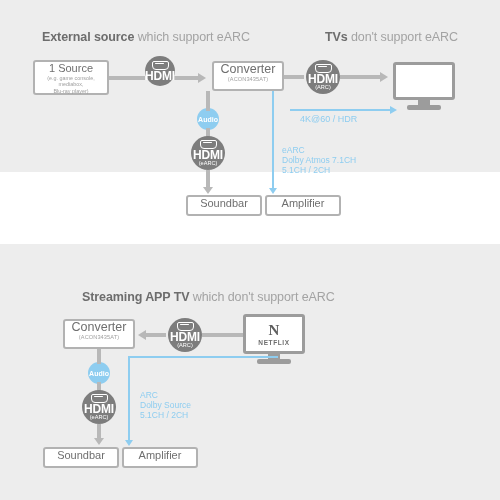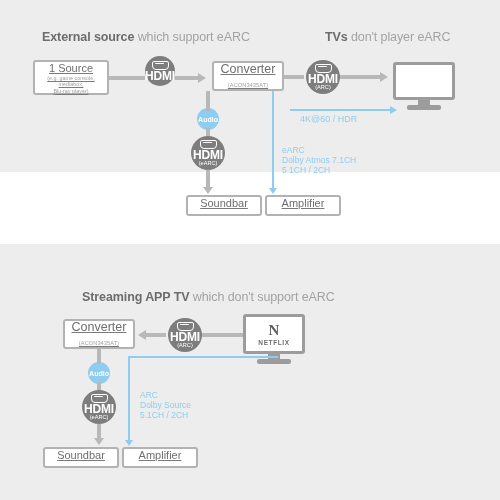--- a/index.html
+++ b/index.html
@@ -28,24 +28,23 @@
   
   .box{
     position:absolute;
     box-sizing:border-box;
     background:#ffffff;
     border:2px solid #b2b2b2;
     border-radius:3px;
     display:flex;
     flex-direction:column;
     align-items:center;
-    justify-content:space-between;
+    justify-content:flex-start;
     text-align:center;
     color:#7a7a7a;
-    text-decoration:underline;
   }
   .box .title{font-size:11px;color:#6f6f6f;line-height:12px;}
   .box .title.big{font-size:12.5px;}
   .box .sub{font-size:5.4px;color:#9e9e9e;line-height:6.4px;margin-top:1px;}
   .box .sub2{font-size:5.6px;color:#a0a0a0;line-height:6.6px;margin-top:1px;letter-spacing:0.1px;}
 
   
   .circle{
     position:absolute;
     border-radius:50%;
@@ -127,21 +126,21 @@
 
 <div class="canvas">
 
   <div class="panel" id="panel-top">
 
     <div class="heading" style="left:42px;top:30px;">
       <b>External source</b><span class="light"> which support eARC</span>
     </div>
 
     <div class="heading" style="left:325px;top:30px;">
-      <b>TVs</b><span class="light"> don't player eARC</span>
+      <b>TVs</b><span class="light"> don't support eARC</span>
     </div>
 
     <div class="box" style="left:33px;top:60px;width:76px;height:35px;">
       <div class="title">1 Source</div>
       <div class="sub" style="white-space:pre-line;">(e.g. game console,
 mediabox,
 Blu-ray player)</div>
     </div>
 
     <div class="gline" style="left:109px;top:75.5px;width:36px;height:4px;"></div>

